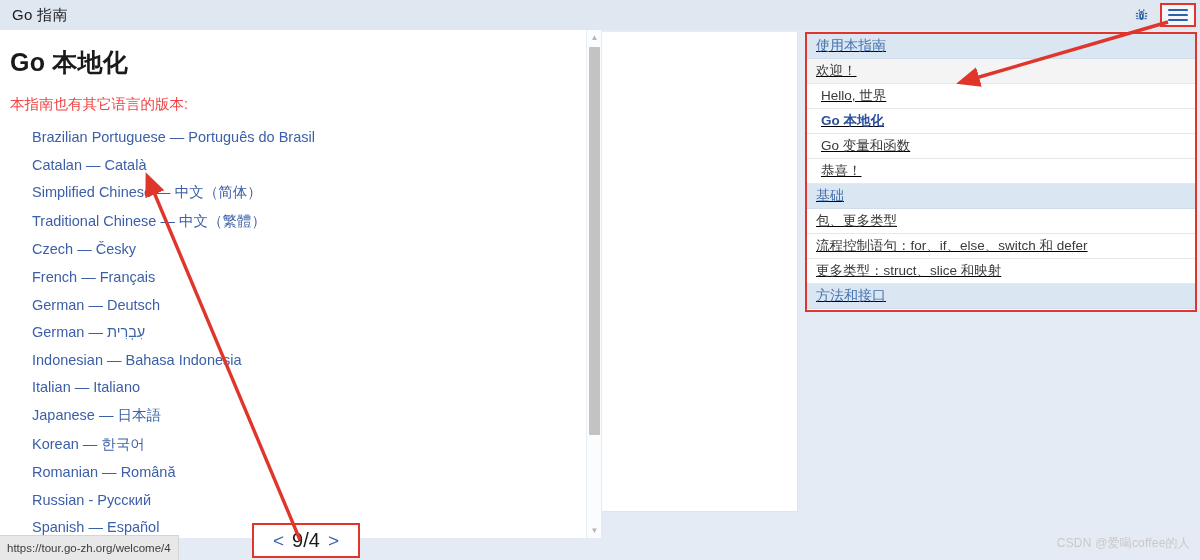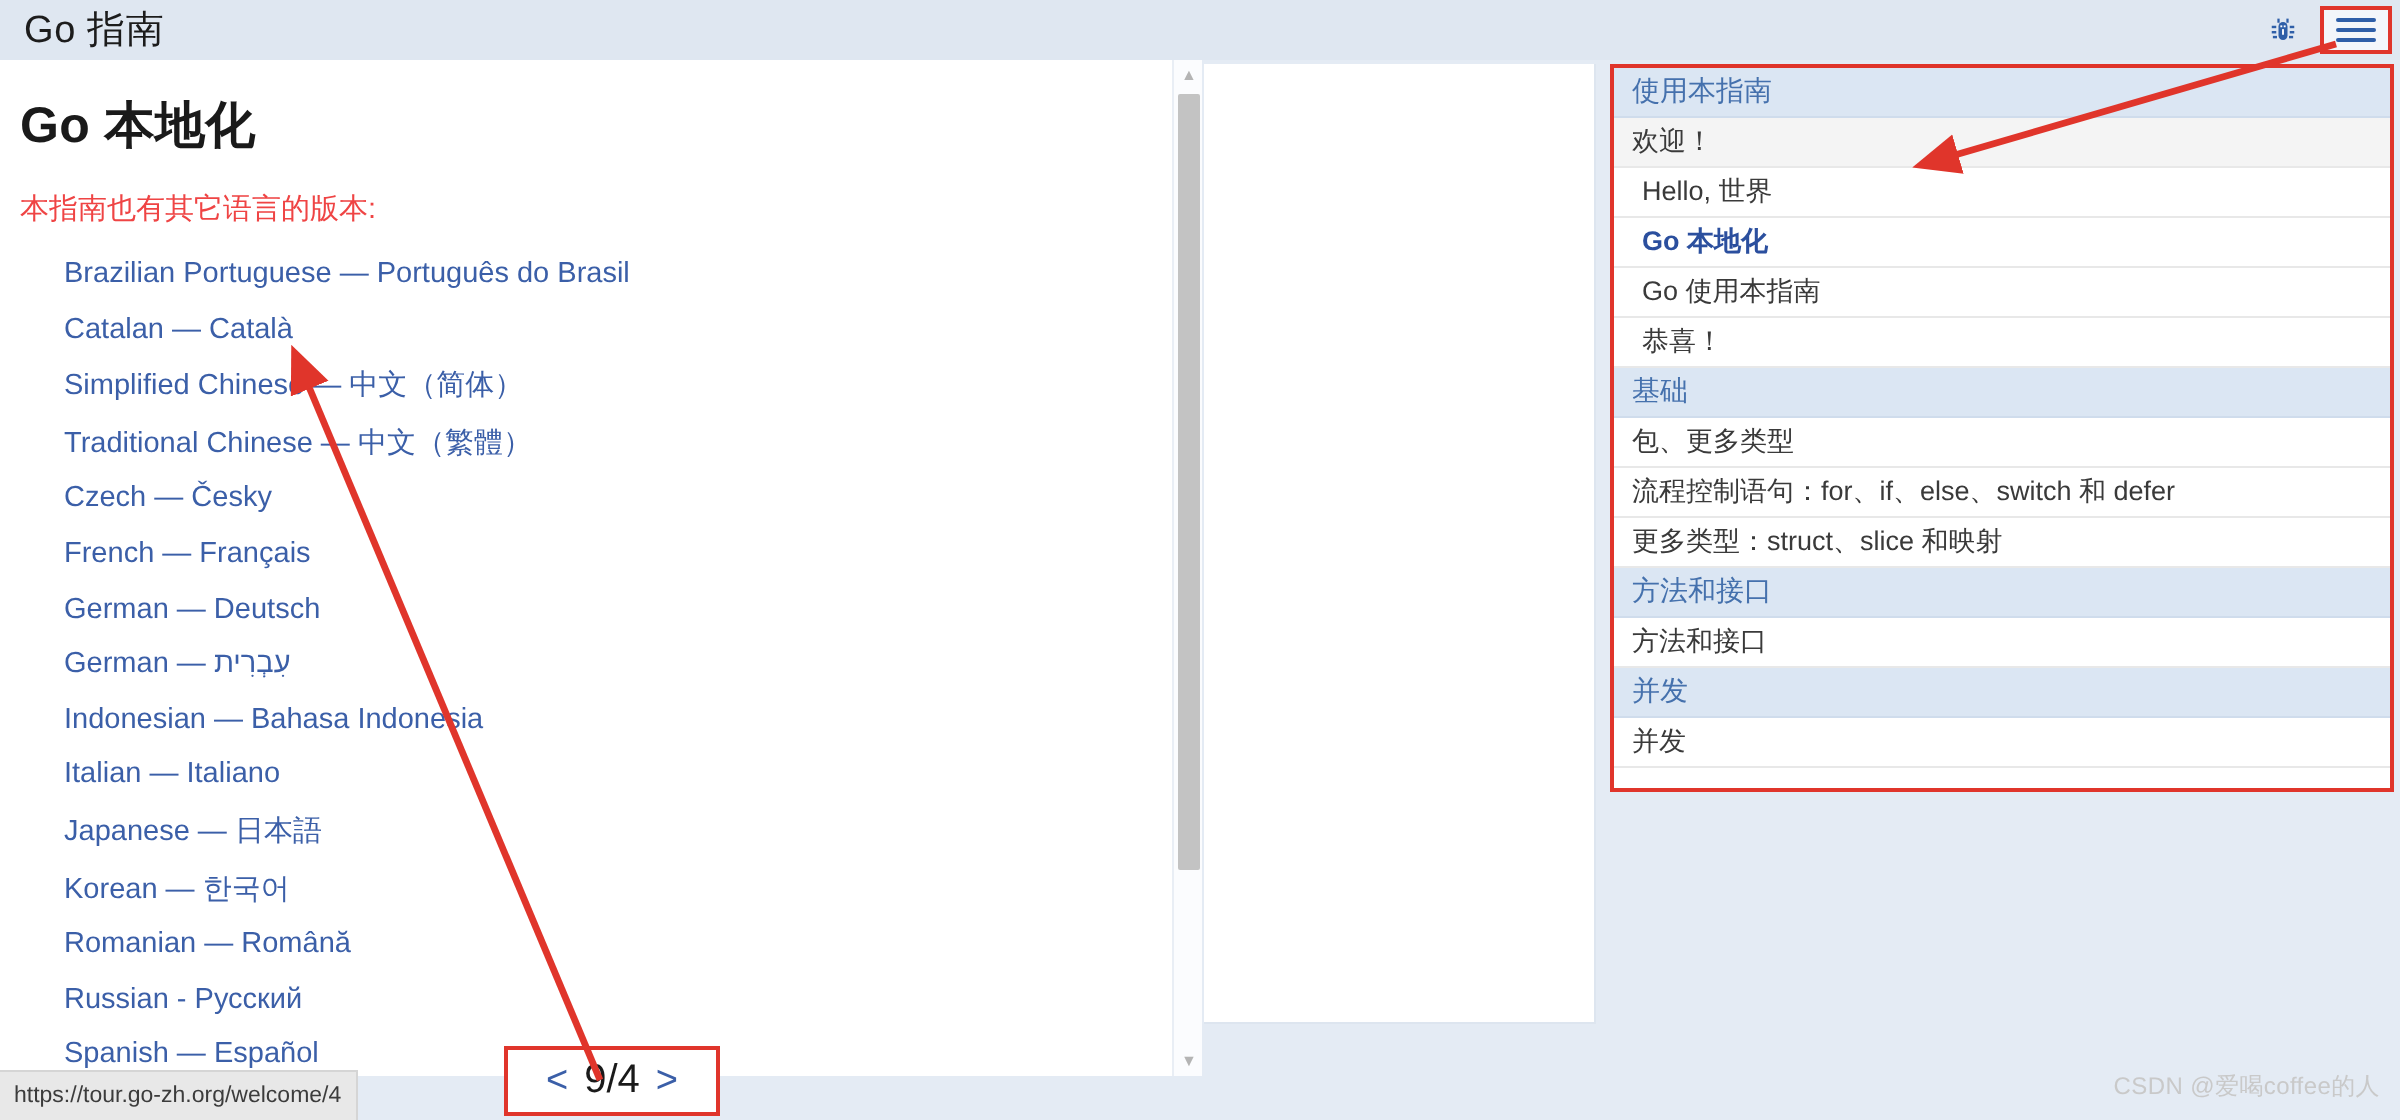--- a/index.html
+++ b/index.html
@@ -17,21 +17,21 @@
 
   
   .topbar {
     position: absolute; left: 0; top: 0;
     width: 1200px; height: 30px;
     background: #dfe7f1;
     display: flex; align-items: center;
   }
   .topbar-title {
     margin-left: 12px;
-    font-size: 19px;
+    font-size: 15px;
     color: #1c1c1c;
     letter-spacing: .3px;
   }
   .topbar-actions {
     position: absolute; right: 4px; top: 0;
     height: 30px; display: flex; align-items: center; gap: 6px;
   }
   .icon-btn {
     width: 26px; height: 24px;
     display: flex; align-items: center; justify-content: center;
@@ -98,24 +98,25 @@
     position: absolute; left: 1px; top: 2px;
     width: 196px; height: 480px;
     background: #ffffff;
     border: 1px solid #dde5ef;
     border-top: none; border-left: none;
   }
 
   
   .toc {
     position: absolute; left: 805px; top: 32px;
-    width: 392px; height: 364px;
+    width: 392px; height: 280px;
     background: #ffffff;
     border: 2px solid #e0352b;
     overflow: hidden;
+    text-decoration: underline;
   }
   .toc-row {
     height: 25px;
     display: flex; align-items: center;
     padding-left: 9px;
     font-size: 13.5px;
     border-bottom: 1px solid #e8e8e8;
     color: #3a3a3a;
     background: #ffffff;
   }
@@ -236,21 +237,21 @@
     <div class="arrow">▲</div>
     <div class="thumb"></div>
     <div class="arrow bottom">▼</div>
   </div>
 
   <div class="toc" id="toc-list">
       <div class="toc-row section">使用本指南</div>
       <div class="toc-row hovered">欢迎！</div>
       <div class="toc-row indent">Hello, 世界</div>
       <div class="toc-row current">Go 本地化</div>
-      <div class="toc-row indent">Go 使用本指南</div>
+      <div class="toc-row indent">Go 变量和函数</div>
       <div class="toc-row indent">恭喜！</div>
       <div class="toc-row section">基础</div>
       <div class="toc-row">包、更多类型</div>
       <div class="toc-row">流程控制语句：for、if、else、switch 和 defer</div>
       <div class="toc-row">更多类型：struct、slice 和映射</div>
       <div class="toc-row section">方法和接口</div>
       <div class="toc-row">方法和接口</div>
       <div class="toc-row section">并发</div>
       <div class="toc-row">并发</div>
     </div>

